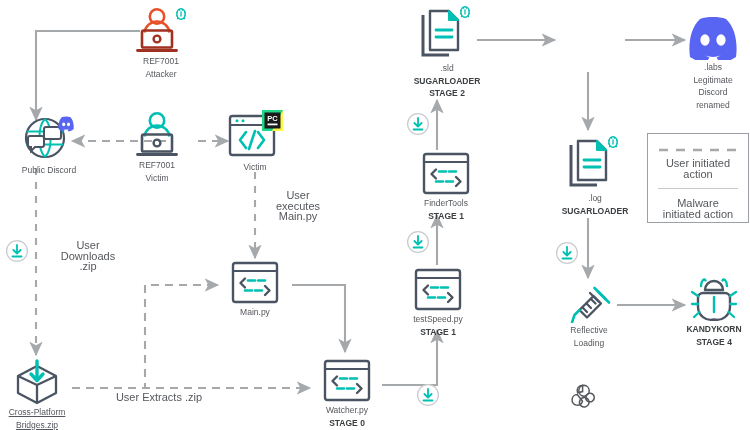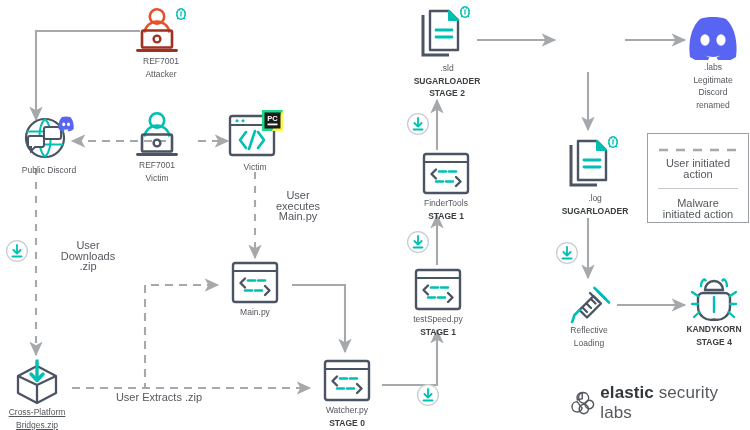--- a/index.html
+++ b/index.html
@@ -357,16 +357,15 @@
   <div class="brand" style="left:570px;top:383px;">
     <svg width="26" height="26" viewBox="0 0 26 26">
       <g fill="none" stroke="#55595e" stroke-width="1.5">
         <path d="M12.6,2.2 a5.4,5.4 0 0 0 -5,7.6 l5,-1.2 z"></path>
         <path d="M14,2.2 a5.6,5.6 0 0 1 5.2,5.5 a5.6,5.6 0 0 1 -5.2,5.5 a5.6,5.6 0 0 1 -5.2,-5.5 a5.6,5.6 0 0 1 5.2,-5.5 z"></path>
         <path d="M7.3,11.6 a5.3,5.3 0 1 0 5.2,6.6 z"></path>
         <path d="M14.2,14.4 a4.8,4.8 0 1 1 -3.3,8.2 a4.8,4.8 0 0 1 3.3,-8.2 z"></path>
         <path d="M18.8,10.4 a4.3,4.3 0 1 1 -0.2,8.2 a4.3,4.3 0 0 1 0.2,-8.2 z"></path>
       </g>
     </svg>
-    <div class="bt"><b>elastic</b><span> security labs</span></div>
   </div>
 
 </div>
 
 </body></html>

